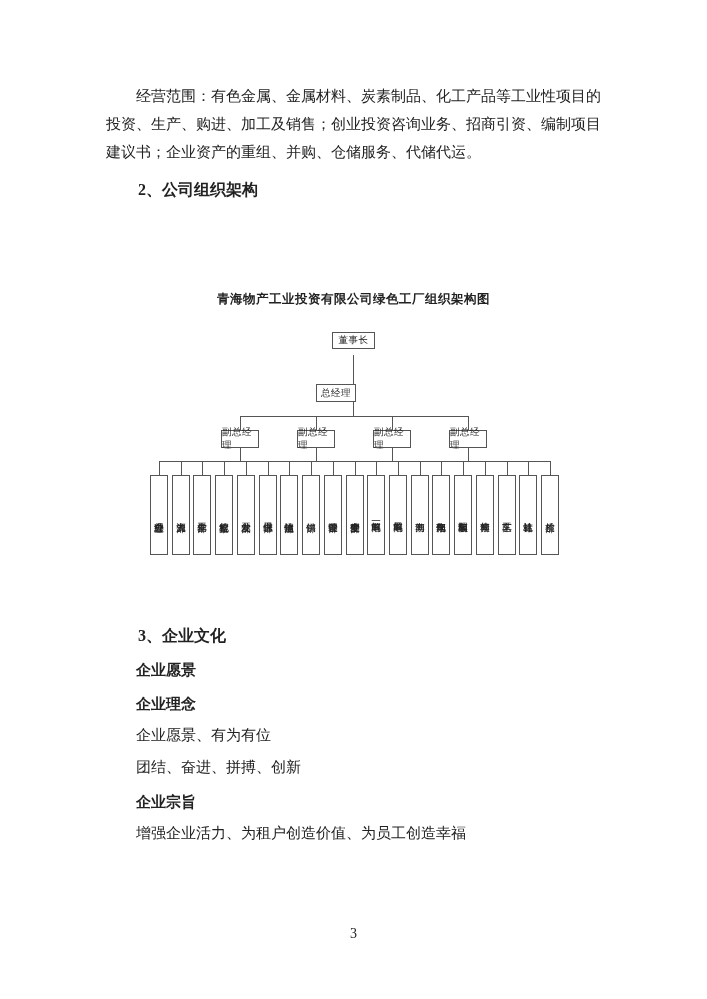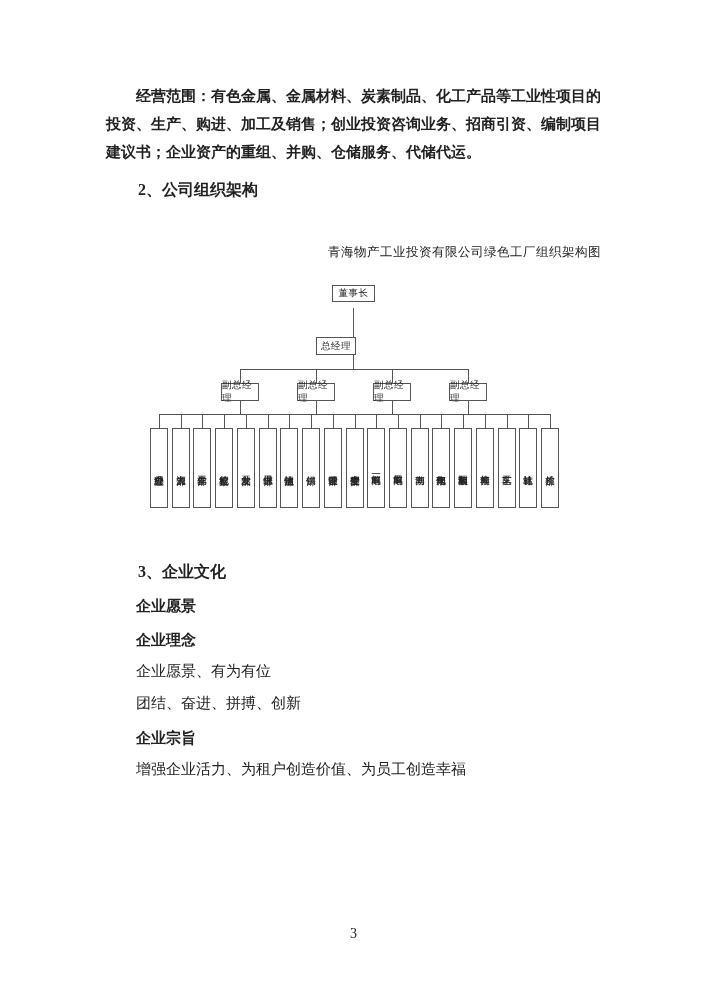--- a/index.html
+++ b/index.html
@@ -8,38 +8,38 @@
     width: 707px; height: 999px;
     margin: 0 auto;
     background: #ffffff;
     font-family: "Liberation Serif", serif;
     color: #222222;
     overflow: hidden;
   }
   .content { padding: 82px 106px 0 106px; }
   .para {
     font-size: 15px; line-height: 28px; margin: 0;
-    text-align: justify; text-align-last: left; font-weight: bold;
+    text-align: justify; text-align-last: left;
   }
   .indent { text-indent: 2em; }
   .doc-h {
     font-size: 16px; font-weight: bold; line-height: 28px;
     margin: 10px 0 0 0; text-indent: 2em;
   }
-  .doc-h.culture { margin-top: 46px; }
+  .doc-h.culture { margin-top: 63px; }
   .sub-h {
     font-size: 15px; font-weight: bold; line-height: 28px;
     margin: 6px 0 0 0; text-indent: 2em;
   }
   .sec-body { font-size: 15px; line-height: 30px; margin: 2px 0 0 0; }
   .sec-body.multiline { margin-top: 3px; }
   .chart-title {
-    margin-top: 40px;
-    font-size: 12.5px; font-weight: normal; line-height: 17px;
-    text-align: right; letter-spacing: 0.5px;
+    margin-top: 87px;
+    font-size: 12.5px; font-weight: bold; line-height: 17px;
+    text-align: center; letter-spacing: 0.5px;
   }
   .chart {
     position: relative;
     width: 707px; height: 250px;
     margin: 1px 0 0 -106px;
   }
   .chart > div { position: absolute; box-sizing: border-box; }
   .obox {
     border: 1px solid #555555; background: #ffffff;
     display: flex; align-items: center; justify-content: center;

